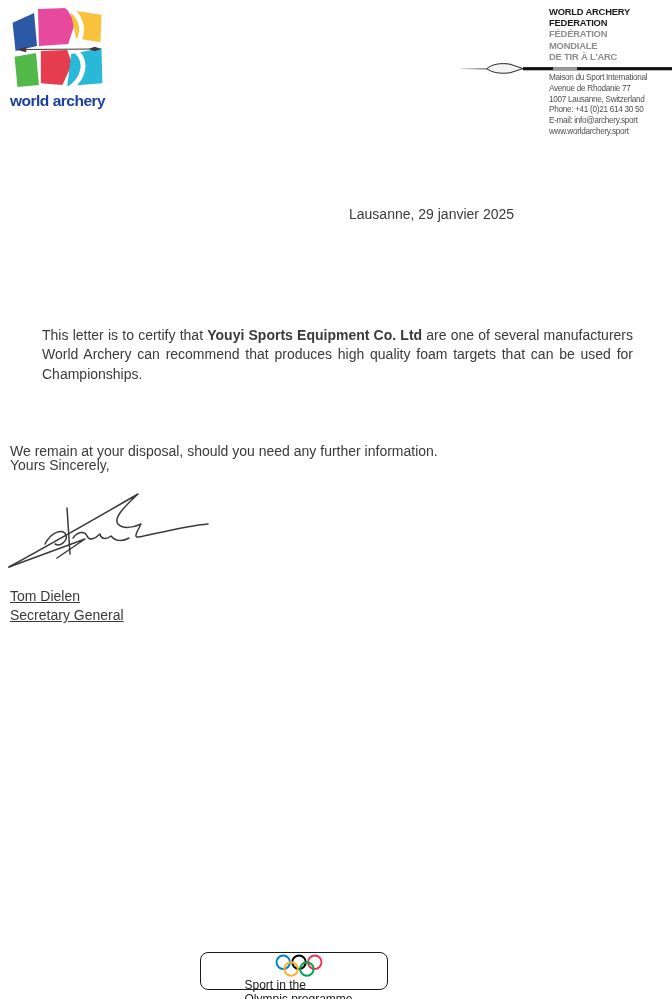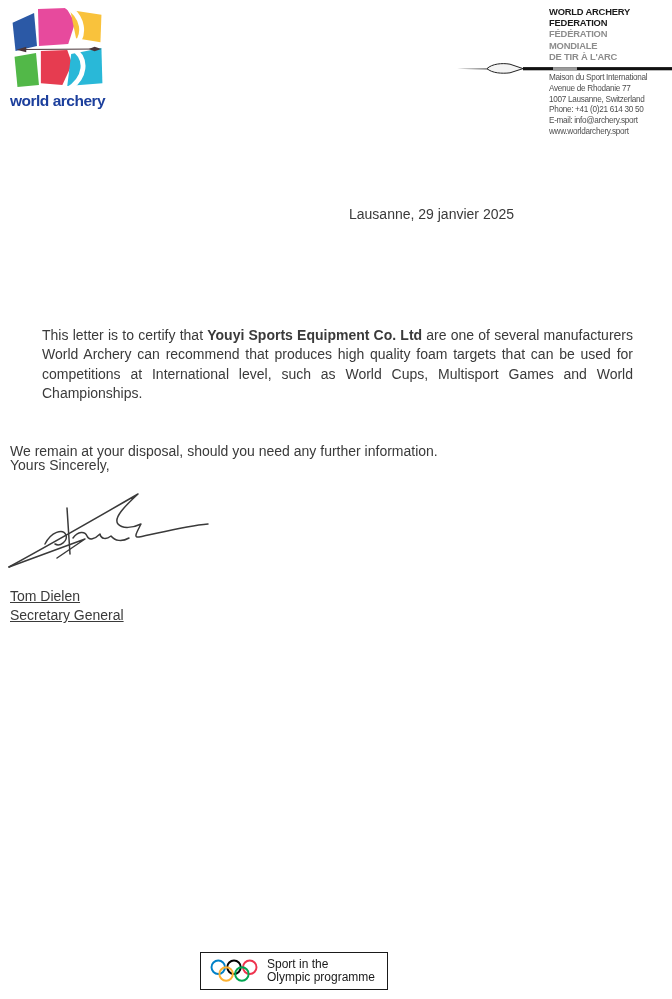--- a/index.html
+++ b/index.html
@@ -30,22 +30,22 @@
   .salutation { position:absolute; left:10px; top:281px; font-size:14px; line-height:19.3px; }
   .para { position:absolute; left:10px; top:326px; width:591px; font-size:14px; line-height:19.3px;margin-left:32px; }
   .para .just { text-align:justify; text-align-last:justify; }
   .p2 { position:absolute; left:10px; top:419px; font-size:14px; line-height:19.3px;margin-top:23px; }
   .closing { position:absolute; left:10px; top:456px; font-size:14px; line-height:19.3px; }
   .signature { position:absolute; left:5px; top:484px; width:210px; height:92px; }
   .signer { position:absolute; left:10px; top:587px; font-size:14px; line-height:19.3px;text-decoration:underline; }
   
   .badge {
     position:absolute; left:200px; top:952px; width:188px; height:38px;
-    border:1.3px solid #1a1a1a; border-radius:0;
-    display:flex; align-items:center;
+    border:1.3px solid #1a1a1a; border-radius:8px;
+    display:flex; align-items:center;flex-direction:column;
   }
   .badge-rings { width:48px; height:26px; margin-left:9px; flex:0 0 auto; }
   .badge-text { margin-left:9px; font-size:12px; line-height:13.5px; color:#1a1a1a; }
 </style>
 </head>
 <body>
 
 <div class="page">
 
   <div class="logo-block">
@@ -89,21 +89,20 @@
     <div>E-mail: info@archery.sport</div>
     <div>www.worldarchery.sport</div>
   </div>
 
   <div class="dateline">Lausanne, 29 janvier 2025</div>
 
 
   <div class="para">
     <div class="just"><span>This letter is to certify that </span><b>Youyi Sports Equipment Co. Ltd</b><span> are one of several manufacturers</span></div>
     <div class="just">World Archery can recommend that produces high quality foam targets that can be used for</div>
-    <div class="just">competitions at International level, such as World Cups, Multisport Games and World</div>
     <div>Championships.</div>
   </div>
 
   <div class="p2">We remain at your disposal, should you need any further information.</div>
 
   <div class="closing">Yours Sincerely,</div>
 
   <svg class="signature" viewBox="0 0 210 92">
     <g fill="none" stroke="#3a3a3a" stroke-width="1.5" stroke-linecap="round" stroke-linejoin="round">
       <path d="M4 83 C35 66 95 32 133 10 C120 22 108 34 113 40 C117 45 128 44 136 40 C132 48 128 54 134 53 C150 50 180 42 203 40"></path>

